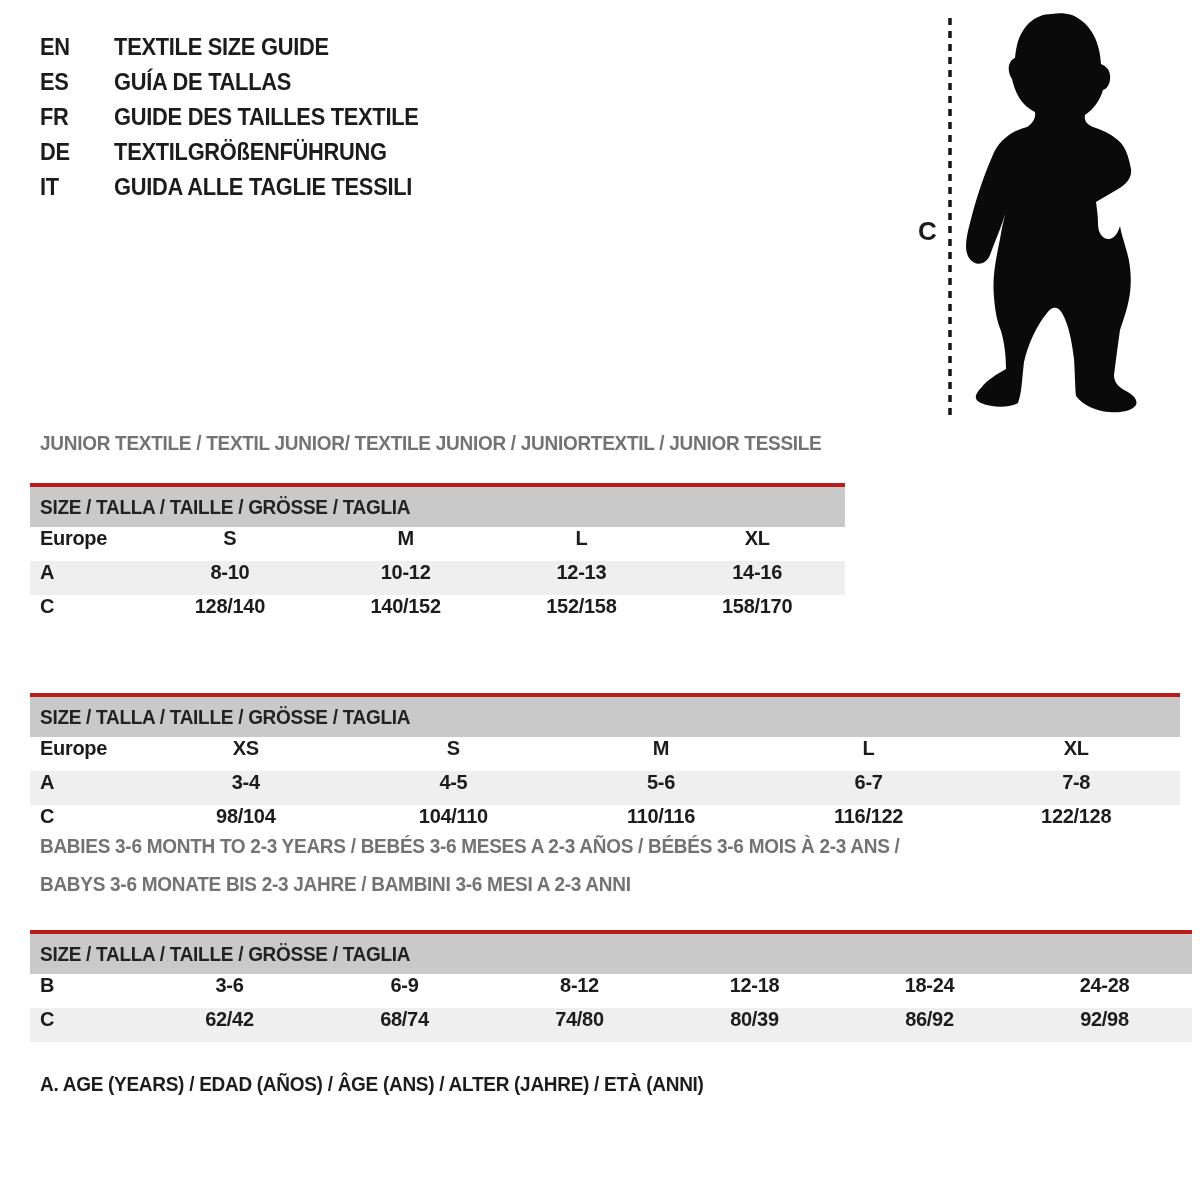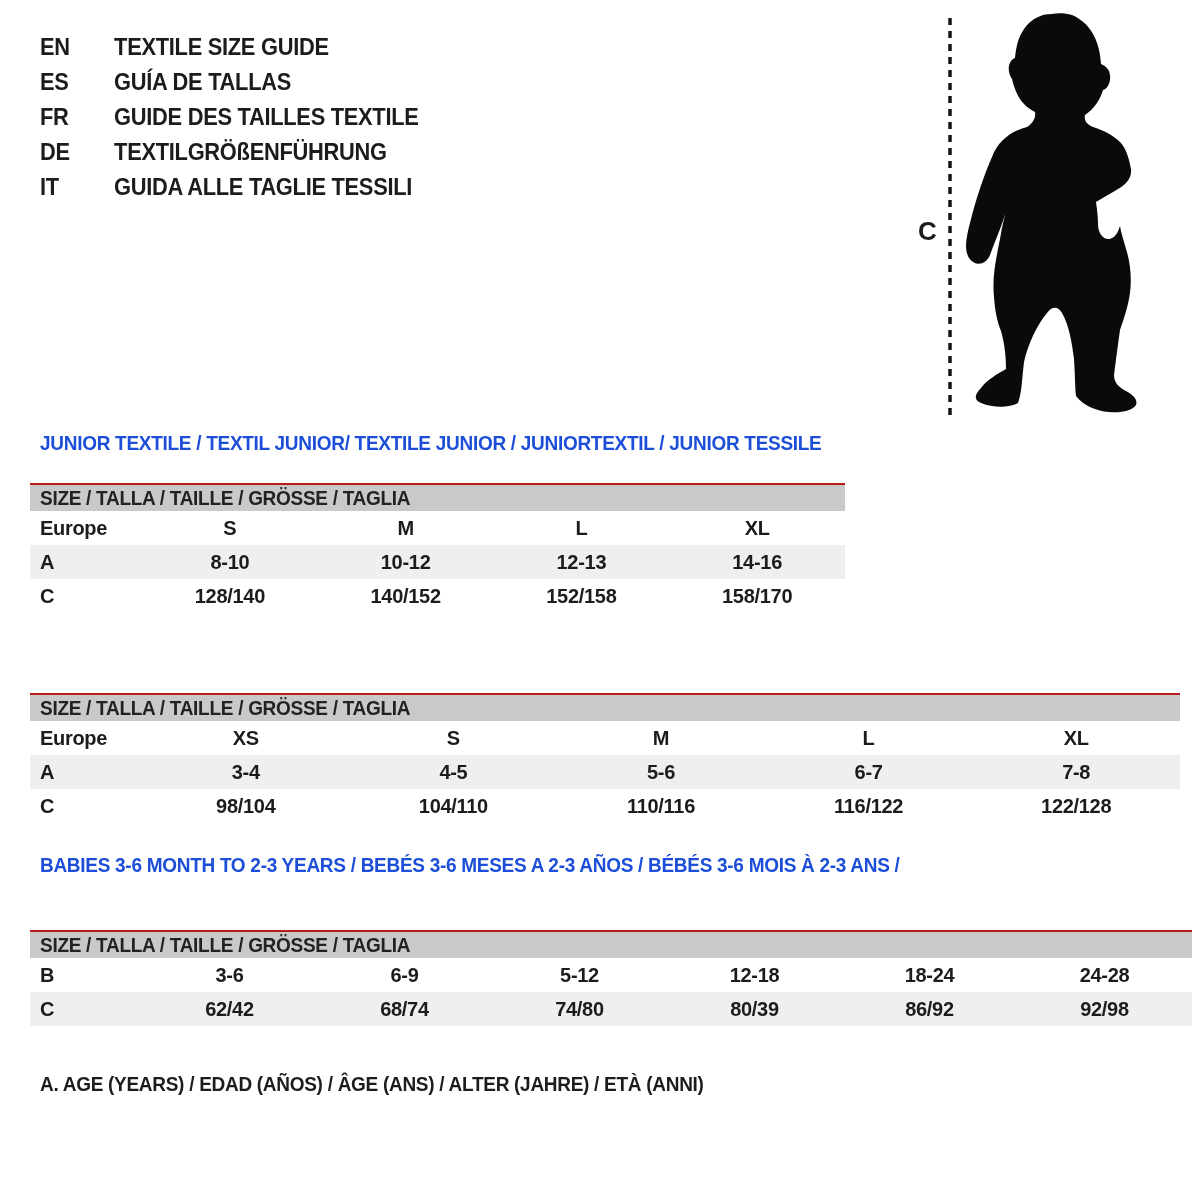--- a/index.html
+++ b/index.html
@@ -34,39 +34,39 @@
   .figure { position: absolute; left: 900px; top: 0; width: 300px; height: 430px; }
   .figure svg { display: block; }
   .figure-label {
     position: absolute; left: 18px; top: 216px;
     font-size: 26px; color: #1c1c1c;
   }
 
   
   .sec-heading {
     position: absolute; left: 40px;
-    font-size: 20px; color: #1d4ed8; text-decoration: underline;
+    font-size: 20px; color: #737373; text-decoration: underline;
   }
   .sec-heading .subscript {
     font-size: 13px;
     vertical-align: -4px;
   }
   .sec-heading.two-line { line-height: 38px; }
 
   .size-table { position: absolute; left: 30px; }
   .size-bar {
-    height: 28px;
+    height: 44px;
     background: #c9c9c9;
-    border-top: 2px solid #b91c1c;
+    border-top: 4px solid #b91c1c;
     display: flex; align-items: center;
     padding-left: 10px;
     font-size: 20px; color: #222;
   }
   .trow {
-    display: flex; height: 34px; align-items: center;
+    display: flex; height: 34px; align-items: flex-start;
     font-size: 20px;
   }
   .trow.alt { background: #efefef; }
   .tlabel { width: 112px; padding-left: 10px; letter-spacing: -0.3px; }
   .tcell { flex: 1; text-align: center; letter-spacing: -0.3px; }
 
   
   .legend { position: absolute; left: 40px; top: 1066px; text-align: center; }
   .legend-line { height: 37px; font-size: 20px; display: flex; align-items: center; }
 </style>
@@ -203,32 +203,33 @@
     <div class="trow">
       <span class="tlabel">C</span>
       <span class="tcell">98/104</span>
       <span class="tcell">104/110</span>
       <span class="tcell">110/116</span>
       <span class="tcell">116/122</span>
       <span class="tcell">122/128</span>
     </div>
   </div>
 
-  <div class="sec-heading two-line" style="top:846px;">
+  <div class="sec-heading two-line" style="top:827px;">
     <div><span class="cond">BABIES 3-6 MONTH TO 2-3 YEARS / BEBÉS 3-6 MESES A 2-3 AÑOS / BÉBÉS 3-6 MOIS À 2-3 ANS /</span></div>
+    <div><span class="cond">BABYS 3-6 MONATE BIS 2-3 JAHRE / BAMBINI 3-6 MESI A 2-3 ANNI</span></div>
   </div>
   <div class="size-table" style="top:930px; width:1162px;">
     <div class="size-bar">
       <span class="cond">SIZE / TALLA / TAILLE / GRÖSSE / TAGLIA</span>
     </div>
     <div class="trow">
       <span class="tlabel">B</span>
       <span class="tcell">3-6</span>
       <span class="tcell">6-9</span>
-      <span class="tcell">5-12</span>
+      <span class="tcell">8-12</span>
       <span class="tcell">12-18</span>
       <span class="tcell">18-24</span>
       <span class="tcell">24-28</span>
     </div>
     <div class="trow alt">
       <span class="tlabel">C</span>
       <span class="tcell">62/42</span>
       <span class="tcell">68/74</span>
       <span class="tcell">74/80</span>
       <span class="tcell">80/39</span>

